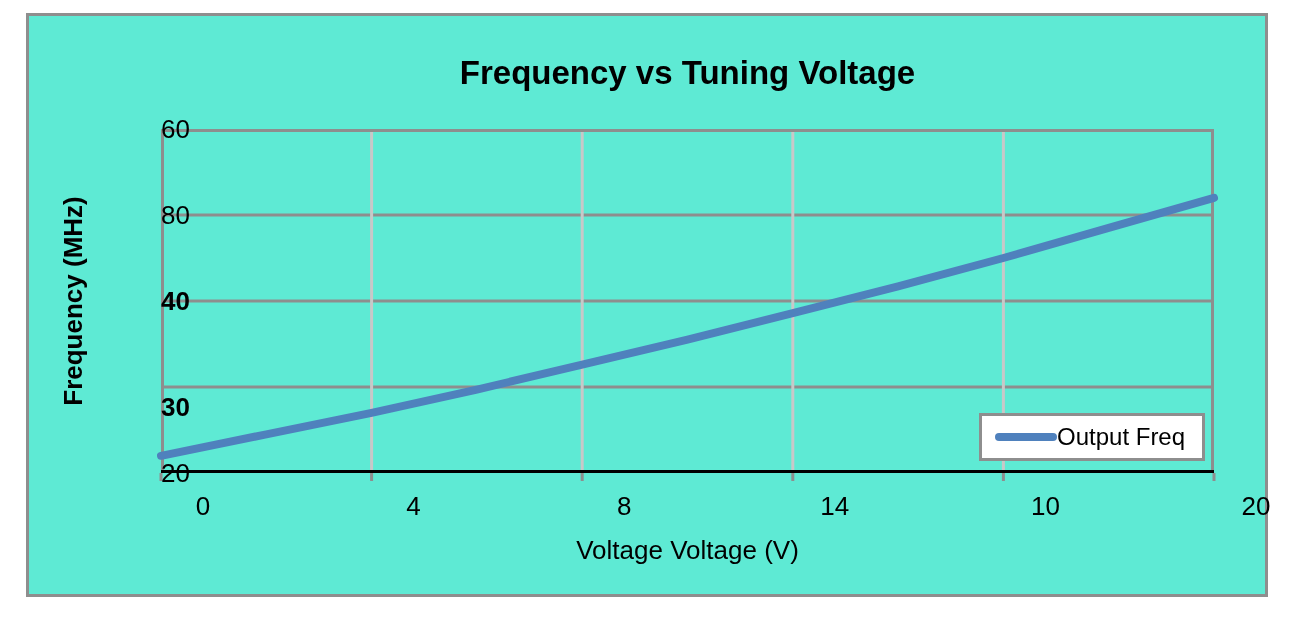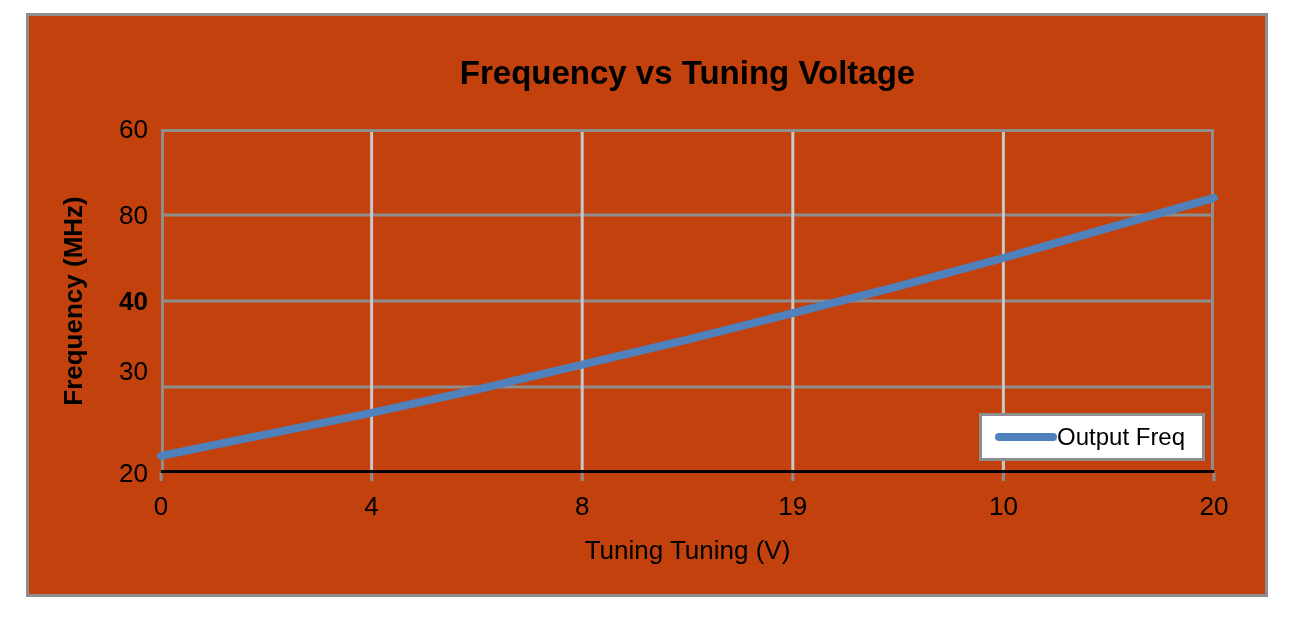--- a/index.html
+++ b/index.html
@@ -2,40 +2,40 @@
 <html><head>
 <meta charset="utf-8">
 <style>
   html, body { margin: 0; padding: 0; background: #ffffff; }
   body {
     width: 1304px; height: 620px; position: relative; overflow: hidden;
     font-family: "Liberation Sans", sans-serif; color: #000000;
   }
   .frame {
     position: absolute; left: 26px; top: 13px; width: 1242px; height: 584px;
-    background: #c2410c; border: 3px solid #8E8E8E; box-sizing: border-box;
+    background: #5eead4; border: 3px solid #8E8E8E; box-sizing: border-box;
   }
   .chart-title {
     position: absolute; left: 132px; top: 38px; width: 1053px;
     text-align: center; font-size: 33px; font-weight: bold; letter-spacing: 0px;
   }
   .plot {
     position: absolute; left: 132px; top: 113px; width: 1053px; height: 344px; border-radius: 9px;
   }
   .plot svg { position: absolute; left: 0; top: 0; overflow: visible; }
   .y-axis-title {
     position: absolute; left: 44px; top: 285px;
     transform: translate(-50%, -50%) rotate(-90deg);
     white-space: nowrap; font-size: 26px; font-weight: bold;
   }
   .x-axis-title {
     position: absolute; left: 132px; top: 519px; width: 1053px;
     text-align: center; font-size: 26px; font-weight: normal;
   }
-  .tick-label { position: absolute; font-size: 26px; line-height: 30px; }
+  .tick-label { position: absolute; font-size: 26px; line-height: 30px; margin-left: 42px; }
   .y-tick { left: 0; width: 119px; text-align: right; }
   .x-tick { width: 84px; text-align: center; }
   .legend {
     position: absolute; left: 818px; top: 284px; width: 226px; height: 48px;
     background: #ffffff; border: 3px solid #8E8E8E; box-sizing: border-box;
     display: flex; align-items: center;
   }
   .legend-swatch {
     display: inline-block; width: 62px; height: 8px; border-radius: 4px;
     margin-left: 13px; flex: 0 0 auto;
@@ -73,28 +73,28 @@
         <polyline points="0,326.8 105.30000000000001,305.3 210.60000000000002,283.8 315.9,260.58000000000004 421.20000000000005,235.64 526.5,210.70000000000002 631.8,184.03999999999996 737.0999999999999,157.37999999999997 842.4000000000001,129 947.7,98.89999999999999 1053,68.8" fill="none" stroke="#4F81BD" stroke-width="8" stroke-linecap="round" stroke-linejoin="round"></polyline>
       </svg>
     <div class="legend">
       <span class="legend-swatch" style="background: rgb(79, 129, 189);"></span>
       <span class="legend-text">Output Freq</span>
     </div>
   </div>
 
   <div id="yticks">
       <div class="tick-label y-tick" style="top: 442px;">20</div>
-      <div class="tick-label y-tick" style="top: 340px;">30</div>
+      <div class="tick-label y-tick" style="top: 376px; font-weight: bold;">30</div>
       <div class="tick-label y-tick" style="top: 270px; font-weight: bold;">40</div>
       <div class="tick-label y-tick" style="top: 184px;">80</div>
       <div class="tick-label y-tick" style="top: 98px;">60</div>
     </div>
   <div id="xticks">
       <div class="tick-label x-tick" style="left: 90px; top: 475px;">0</div>
       <div class="tick-label x-tick" style="left: 300.6px; top: 475px;">4</div>
       <div class="tick-label x-tick" style="left: 511.2px; top: 475px;">8</div>
-      <div class="tick-label x-tick" style="left: 721.8px; top: 475px;">19</div>
+      <div class="tick-label x-tick" style="left: 721.8px; top: 475px;">14</div>
       <div class="tick-label x-tick" style="left: 932.4px; top: 475px;">10</div>
       <div class="tick-label x-tick" style="left: 1143px; top: 475px;">20</div>
     </div>
 
-  <div class="x-axis-title">Tuning Tuning (V)</div>
+  <div class="x-axis-title">Voltage Voltage (V)</div>
 </div>
 
 </body></html>

